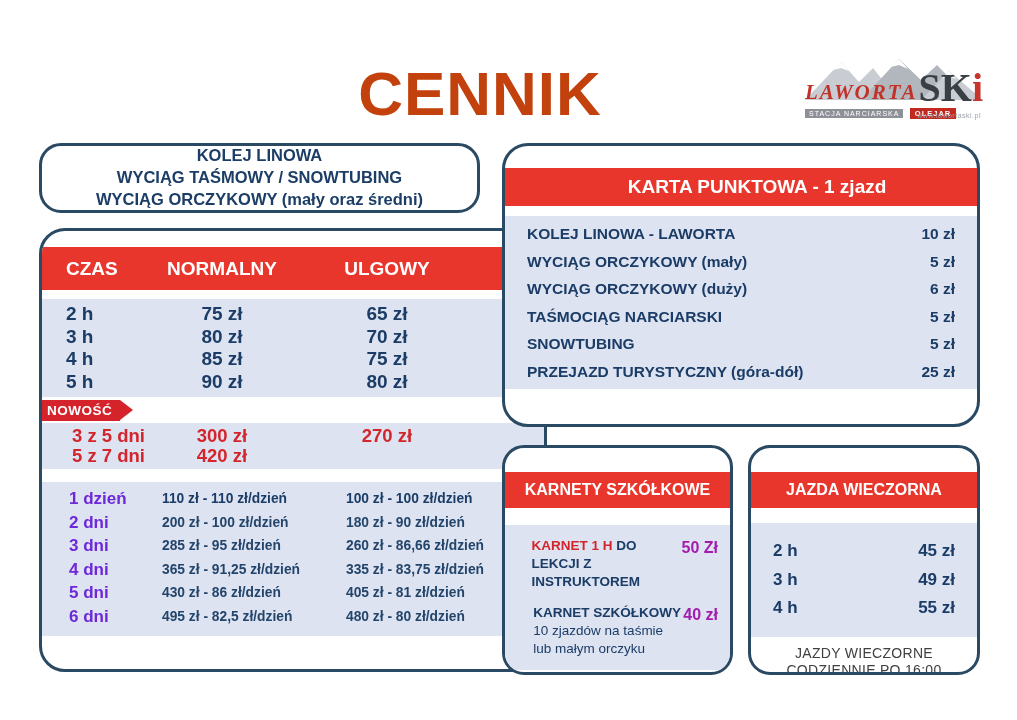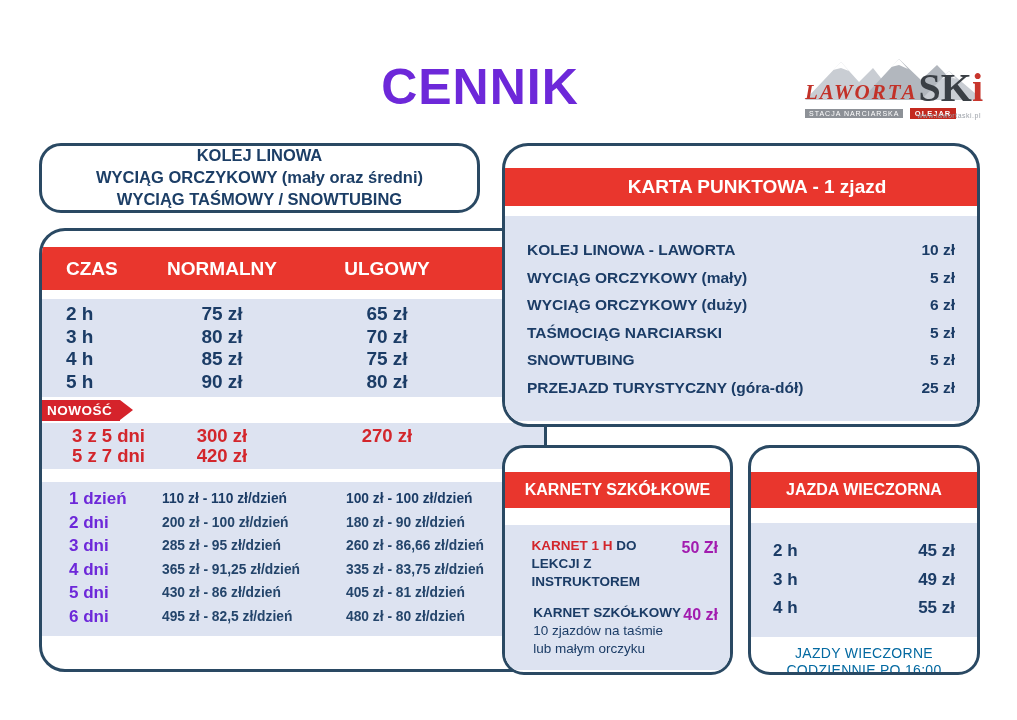--- a/index.html
+++ b/index.html
@@ -6,21 +6,21 @@
   html,body { background:#ffffff; }
   body { font-family:"Liberation Sans", sans-serif; }
   .page {
     position:relative; width:1017px; height:720px; background:#ffffff; overflow:hidden;
     color:#1C3E66;
   }
 
   
   .title {
     position:absolute; top:58px; left:0; width:960px; text-align:center;
-    font-size:50px; font-weight:800; letter-spacing:1px; color:#6d28d9;
+    font-size:62px; font-weight:800; letter-spacing:1px; color:#c2410c;
   }
   .logo { position:absolute; left:803px; top:56px; width:180px; height:64px; }
   .logo svg.mountains { position:absolute; left:0; top:0; width:180px; height:44px; }
   .logo .brand-row { position:absolute; left:2px; top:24px; white-space:nowrap; }
   .logo .brand {
     font-family:"Liberation Serif", serif; font-style:italic; font-weight:700;
     font-size:21px; color:#C23128; letter-spacing:2px;
   }
   .logo .ski {
     position:absolute; right:0px; top:12px;
@@ -88,21 +88,21 @@
   .dgrid { display:grid; grid-template-columns:120px 184px auto; align-items:center; }
   .dgrid .d1 { padding-left:27px; font-size:17px; font-weight:700; color:#6d28d9; }
   .dgrid .d2, .dgrid .d3 { text-align:left; font-size:13.8px; font-weight:700; color:#24456B; }
   .days-block { padding:5px 0 7px 0; }
   .days-block .dgrid { line-height:23.6px; }
   .days-block .dgrid.first .d2, .days-block .dgrid.first .d3 { font-weight:700; color:#1B3C66; }
 
   
   .karta-box { left:502px; top:143px; width:478px; height:284px; border-radius:26px; }
   .karta-box .red-band { margin-top:22px; height:38px; font-size:19px; justify-content:center;padding-left:32px; }
-  .karta-items { margin-top:10px; padding:20px 0; }
+  .karta-items { margin-top:10px; padding:4px 0; }
   .karta-row {
     display:flex; justify-content:space-between; align-items:center;
     padding:0 22px; line-height:27.5px;
   }
   .karta-row .k-label { font-size:15.5px; font-weight:700; color:#1B3C66; }
   .karta-row .k-price { font-size:15.5px; font-weight:700; color:#1B3C66; }
 
   
   .karnety-box { left:502px; top:445px; width:231px; height:230px; border-radius:22px; }
   .jazda-box  { left:748px; top:445px; width:232px; height:230px; border-radius:22px; }
@@ -112,21 +112,21 @@
   .karnety-items { margin-top:17px; padding:12px 12px 12px 14px; }
   .karnety-item { display:flex; justify-content:flex-end; margin-bottom:12px; }
   .karnety-item:last-child { margin-bottom:0; }
   .karnety-item .name { width:150px; font-size:13.5px; font-weight:700; color:#1B3C66; line-height:1.35; }
   .karnety-item .name .hl { color:#D3262C; }
   .karnety-item .name .desc { font-weight:400; }
   .karnety-item .price { font-size:16px; font-weight:700; color:#a21caf; padding-top:2px; }
   .jazda-rows { margin-top:15px; padding:14px 22px; }
   .jazda-row { display:flex; justify-content:space-between; line-height:28.5px;
     font-size:17px; font-weight:700; color:#1B3C66; }
-  .jazda-note { margin-top:8px; text-align:center; color:#0369a1; font-size:14px;
+  .jazda-note { margin-top:8px; text-align:center; color:#404040; font-size:14px;
     font-weight:500; line-height:1.25; letter-spacing:0.3px; }
 </style>
 </head>
 <body>
 
 <div class="page">
 
   <div class="title">CENNIK</div>
 
   <div class="logo">
@@ -144,22 +144,22 @@
     <div class="ski"><span>SK</span><span class="i-red">i</span></div>
     <div class="badge-row">
       <span class="station">STACJA NARCIARSKA</span>
       <span class="olejar">OLEJAR</span>
     </div>
     <div class="url">www.lawortaski.pl</div>
   </div>
 
   <div class="box info-box">
     <div class="line">KOLEJ LINOWA</div>
+    <div class="line">WYCIĄG TAŚMOWY / SNOWTUBING</div>
     <div class="line">WYCIĄG ORCZYKOWY (mały oraz średni)</div>
-    <div class="line">WYCIĄG TAŚMOWY / SNOWTUBING</div>
   </div>
 
   <div class="box main-box">
     <div class="red-band tgrid">
       <div class="c1">CZAS</div>
       <div class="c2">NORMALNY</div>
       <div class="c3">ULGOWY</div>
     </div>
 
     <div class="blue-block hours-block">

